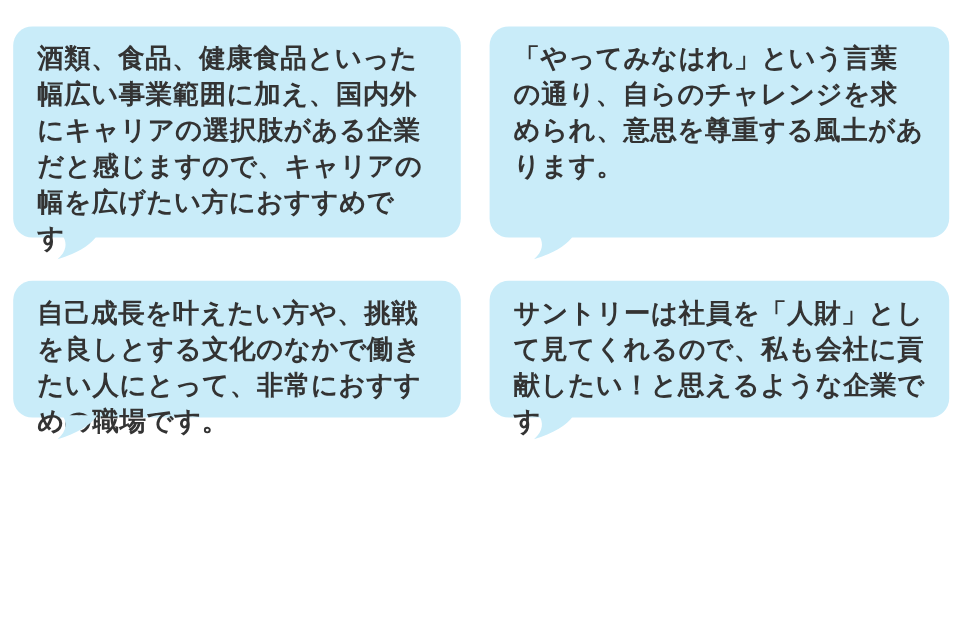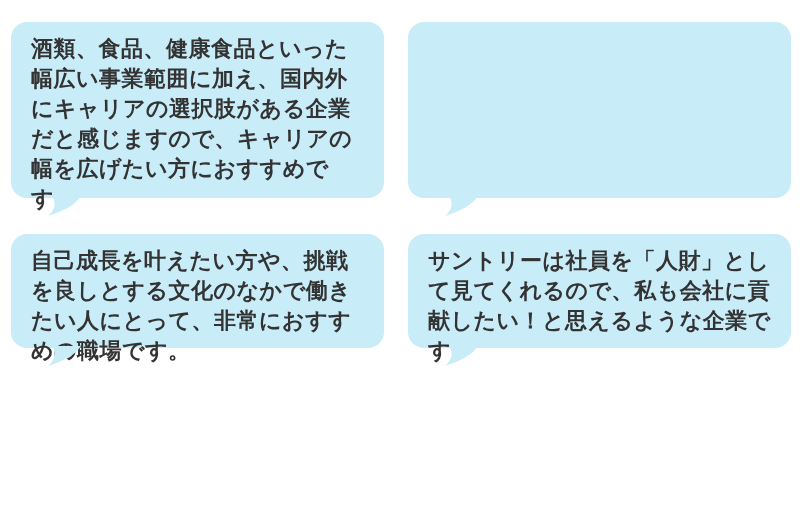--- a/index.html
+++ b/index.html
@@ -60,20 +60,21 @@
 
   <div class="bubble">
     <p class="bubble-text">酒類、食品、健康食品といった幅広い事業範囲に加え、国内外にキャリアの選択肢がある企業だと感じますので、キャリアの幅を広げたい方におすすめです。</p>
     <svg class="tail" viewBox="0 0 33 20" aria-hidden="true">
       <path d="M4 0 H33 C27 9 16 15 0 20 C8 13 8 6 4 0 Z"></path>
     </svg>
   </div>
 
 
   <div class="bubble">
+    <p class="bubble-text">「やってみなはれ」という言葉の通り、自らのチャレンジを求められ、意思を尊重する風土があります。</p>
     <svg class="tail" viewBox="0 0 33 20" aria-hidden="true">
       <path d="M4 0 H33 C27 9 16 15 0 20 C8 13 8 6 4 0 Z"></path>
     </svg>
   </div>
 
 
   <div class="bubble">
     <p class="bubble-text">自己成長を叶えたい方や、挑戦を良しとする文化のなかで働きたい人にとって、非常におすすめの職場です。</p>
     <svg class="tail" viewBox="0 0 33 20" aria-hidden="true">
       <path d="M4 0 H33 C27 9 16 15 0 20 C8 13 8 6 4 0 Z"></path>

